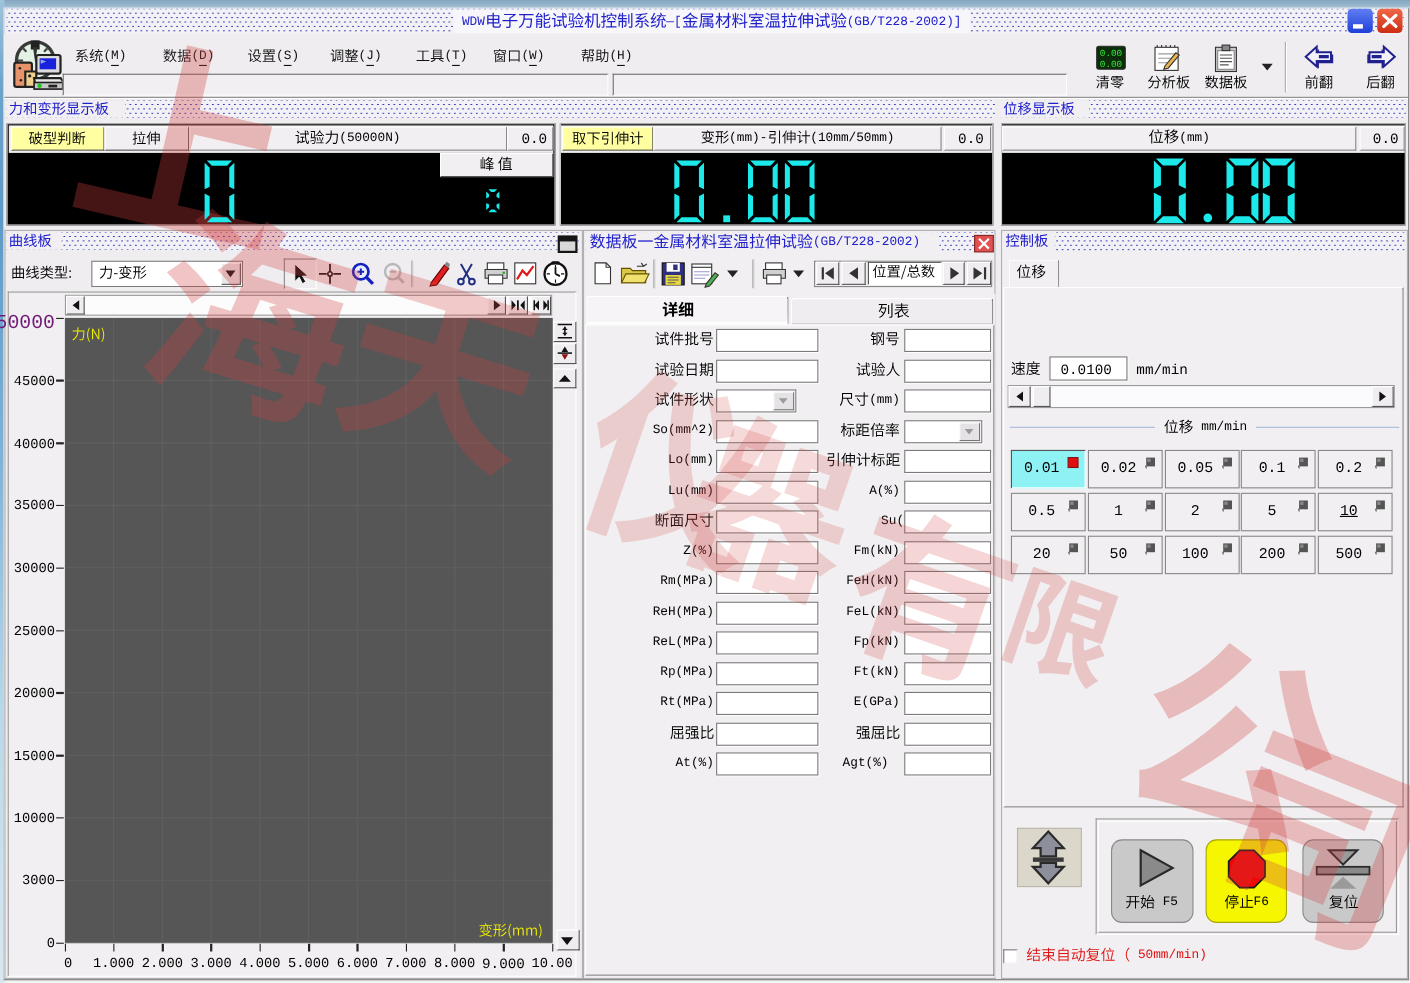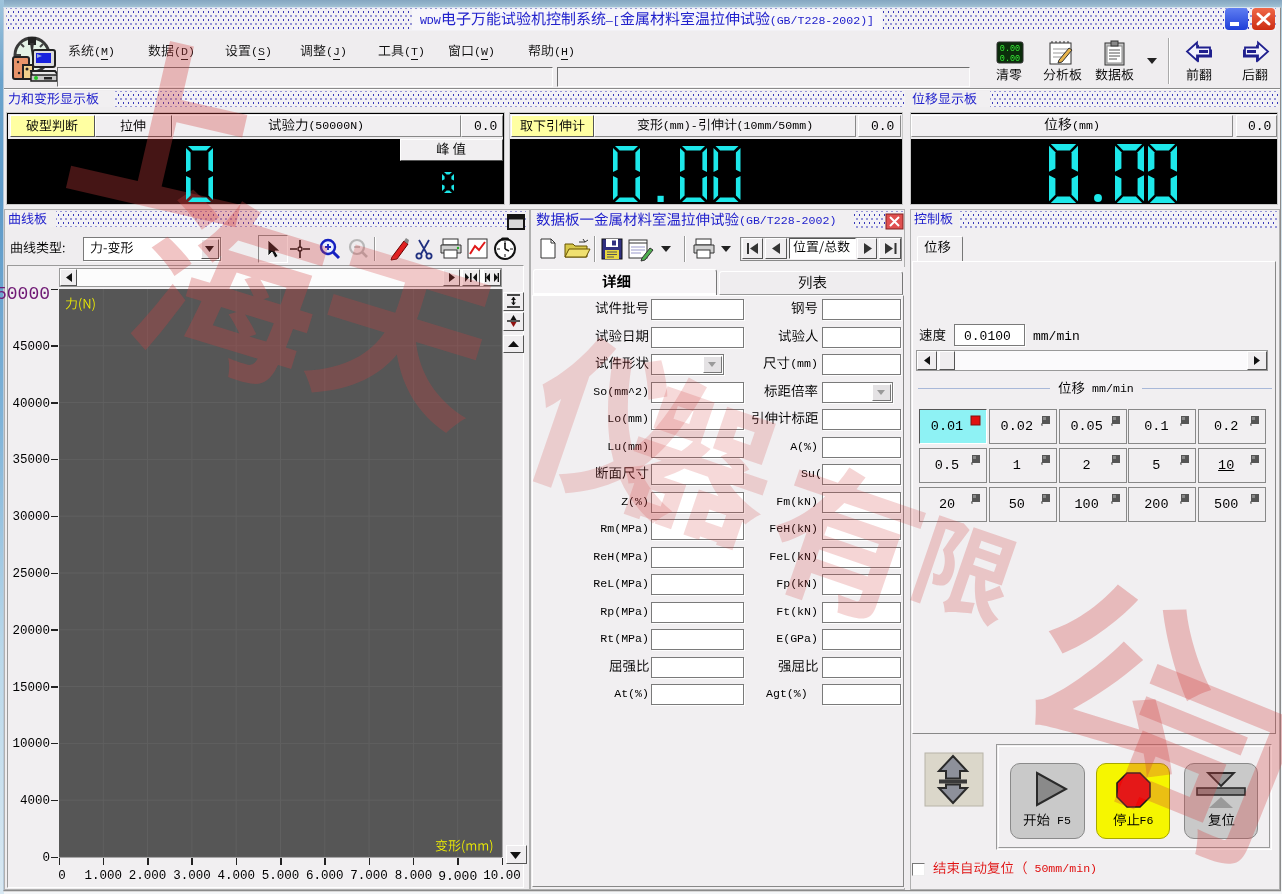--- a/index.html
+++ b/index.html
@@ -555,21 +555,21 @@
 <div class="m" style="right:1232px;top:510.2px;font-size:12.5px;color:#000;text-align:right;">30000</div>
 <div class="ab" style="left:51px;top:515.7px;width:7px;height:1.5px;background:#222"></div>
 <div class="m" style="right:1232px;top:567px;font-size:12.5px;color:#000;text-align:right;">25000</div>
 <div class="ab" style="left:51px;top:572.5px;width:7px;height:1.5px;background:#222"></div>
 <div class="m" style="right:1232px;top:623.8px;font-size:12.5px;color:#000;text-align:right;">20000</div>
 <div class="ab" style="left:51px;top:629.3px;width:7px;height:1.5px;background:#222"></div>
 <div class="m" style="right:1232px;top:680.6px;font-size:12.5px;color:#000;text-align:right;">15000</div>
 <div class="ab" style="left:51px;top:686.1px;width:7px;height:1.5px;background:#222"></div>
 <div class="m" style="right:1232px;top:737.4px;font-size:12.5px;color:#000;text-align:right;">10000</div>
 <div class="ab" style="left:51px;top:742.9px;width:7px;height:1.5px;background:#222"></div>
-<div class="m" style="right:1232px;top:794.2px;font-size:12.5px;color:#000;text-align:right;">4000</div>
+<div class="m" style="right:1232px;top:794.2px;font-size:12.5px;color:#000;text-align:right;">3000</div>
 <div class="ab" style="left:51px;top:799.7px;width:7px;height:1.5px;background:#222"></div>
 <div class="m" style="right:1232px;top:851px;font-size:12.5px;color:#000;text-align:right;">0</div>
 <div class="ab" style="left:51px;top:856.5px;width:7px;height:1.5px;background:#222"></div>
 <div class="ab" style="left:58.5px;top:858px;width:1.5px;height:7px;background:#222"></div>
 <div class="m" style="left:62px;top:869px;font-size:12.5px;color:#000;transform:translateX(-50%);">0</div>
 <div class="ab" style="left:102.8px;top:858px;width:1.5px;height:7px;background:#222"></div>
 <div class="m" style="left:103.3px;top:869px;font-size:12.5px;color:#000;transform:translateX(-50%);">1.000</div>
 <div class="ab" style="left:147.1px;top:858px;width:1.5px;height:7px;background:#222"></div>
 <div class="m" style="left:147.6px;top:869px;font-size:12.5px;color:#000;transform:translateX(-50%);">2.000</div>
 <div class="ab" style="left:191.4px;top:858px;width:1.5px;height:7px;background:#222"></div>

